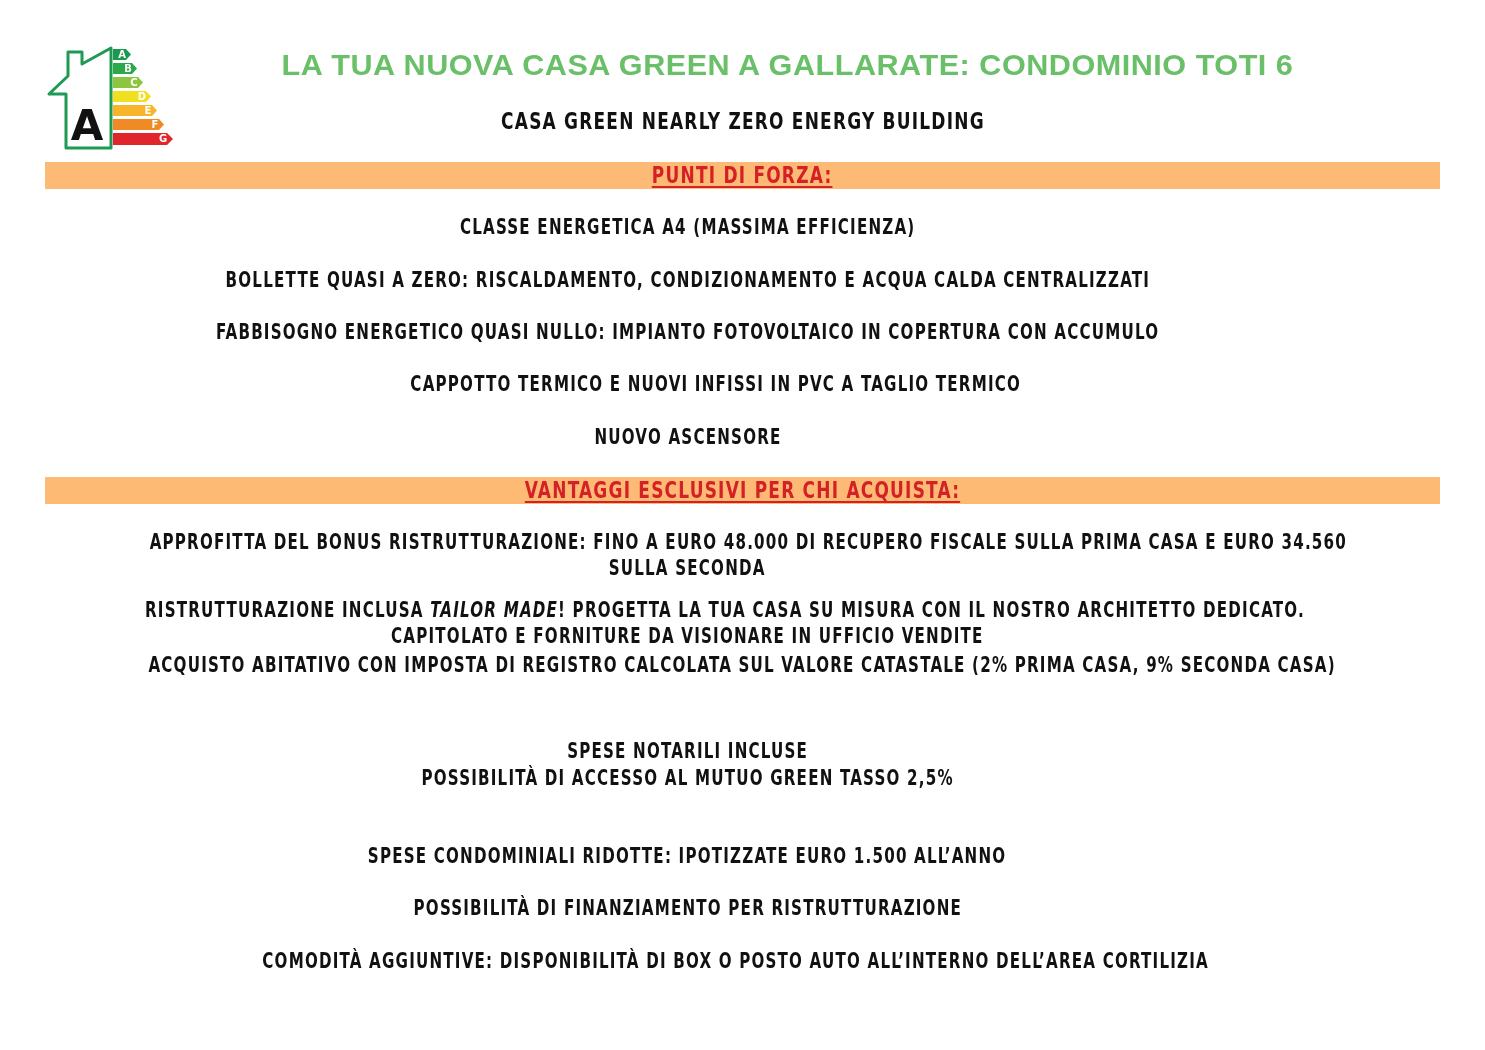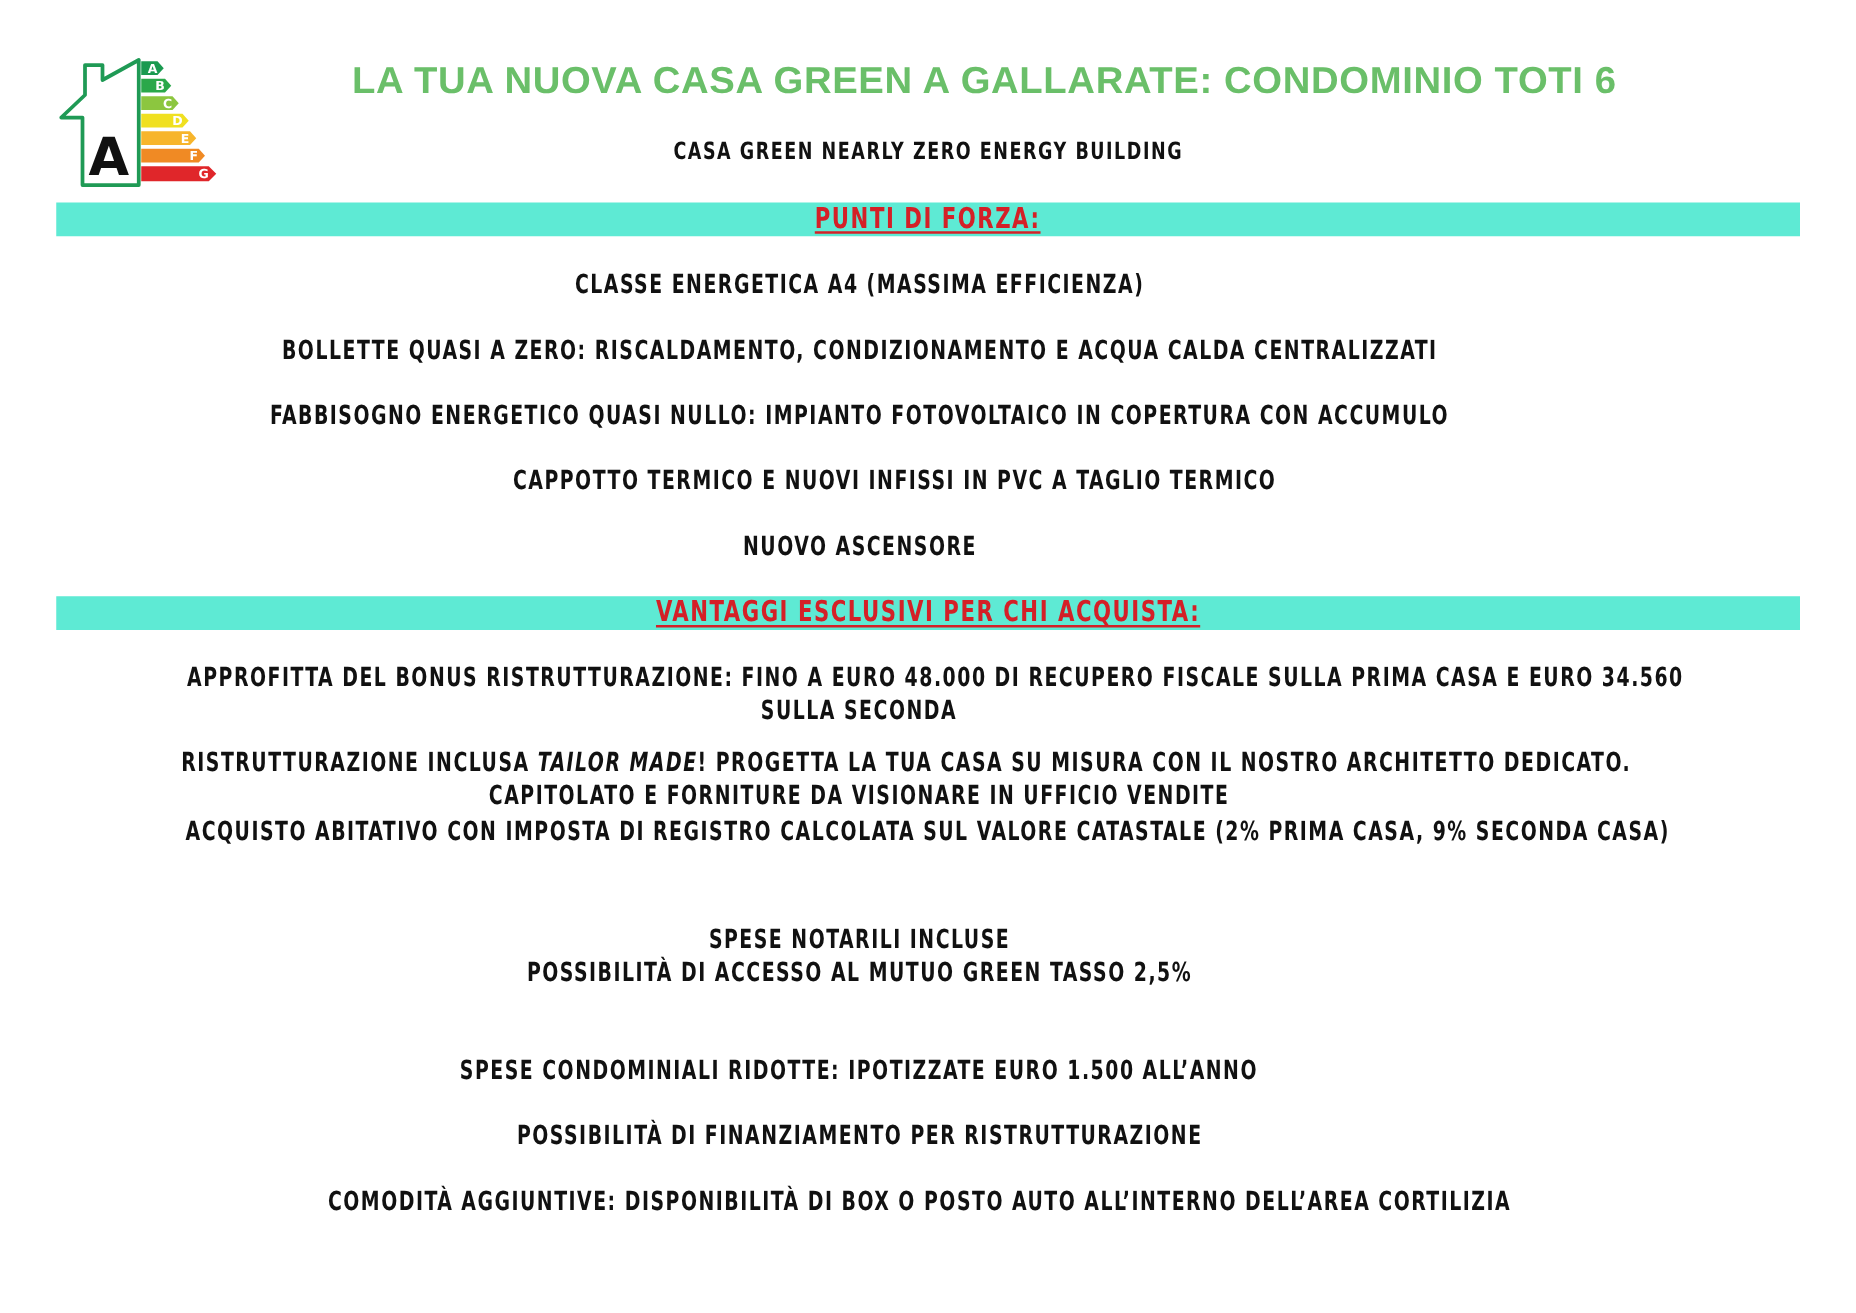--- a/index.html
+++ b/index.html
@@ -37,36 +37,36 @@
       line-height: 42px;
     }
     .sub-title {
       position: absolute;
       left: 0;
       width: 1485px;
       top: 104px;
       text-align: center;
       color: #111111;
       font-weight: bold;
-      font-size: 19px;
+      font-size: 23px;
       letter-spacing: 1.5px;
       line-height: 34px;
     }
     .cond {
       display: inline-block;
       transform: scaleX(0.82);
       transform-origin: center;
       white-space: nowrap;
     }
     .band {
       position: absolute;
       left: 45px;
       width: 1395px;
       height: 27px;
-      background: #5eead4;
+      background: #fdba74;
       text-align: center;
     }
     .band-label {
       display: inline-block;
       color: #d42027;
       font-weight: bold;
       font-size: 23px;
       line-height: 27px;
       letter-spacing: 1.5px;
       text-decoration: underline;

